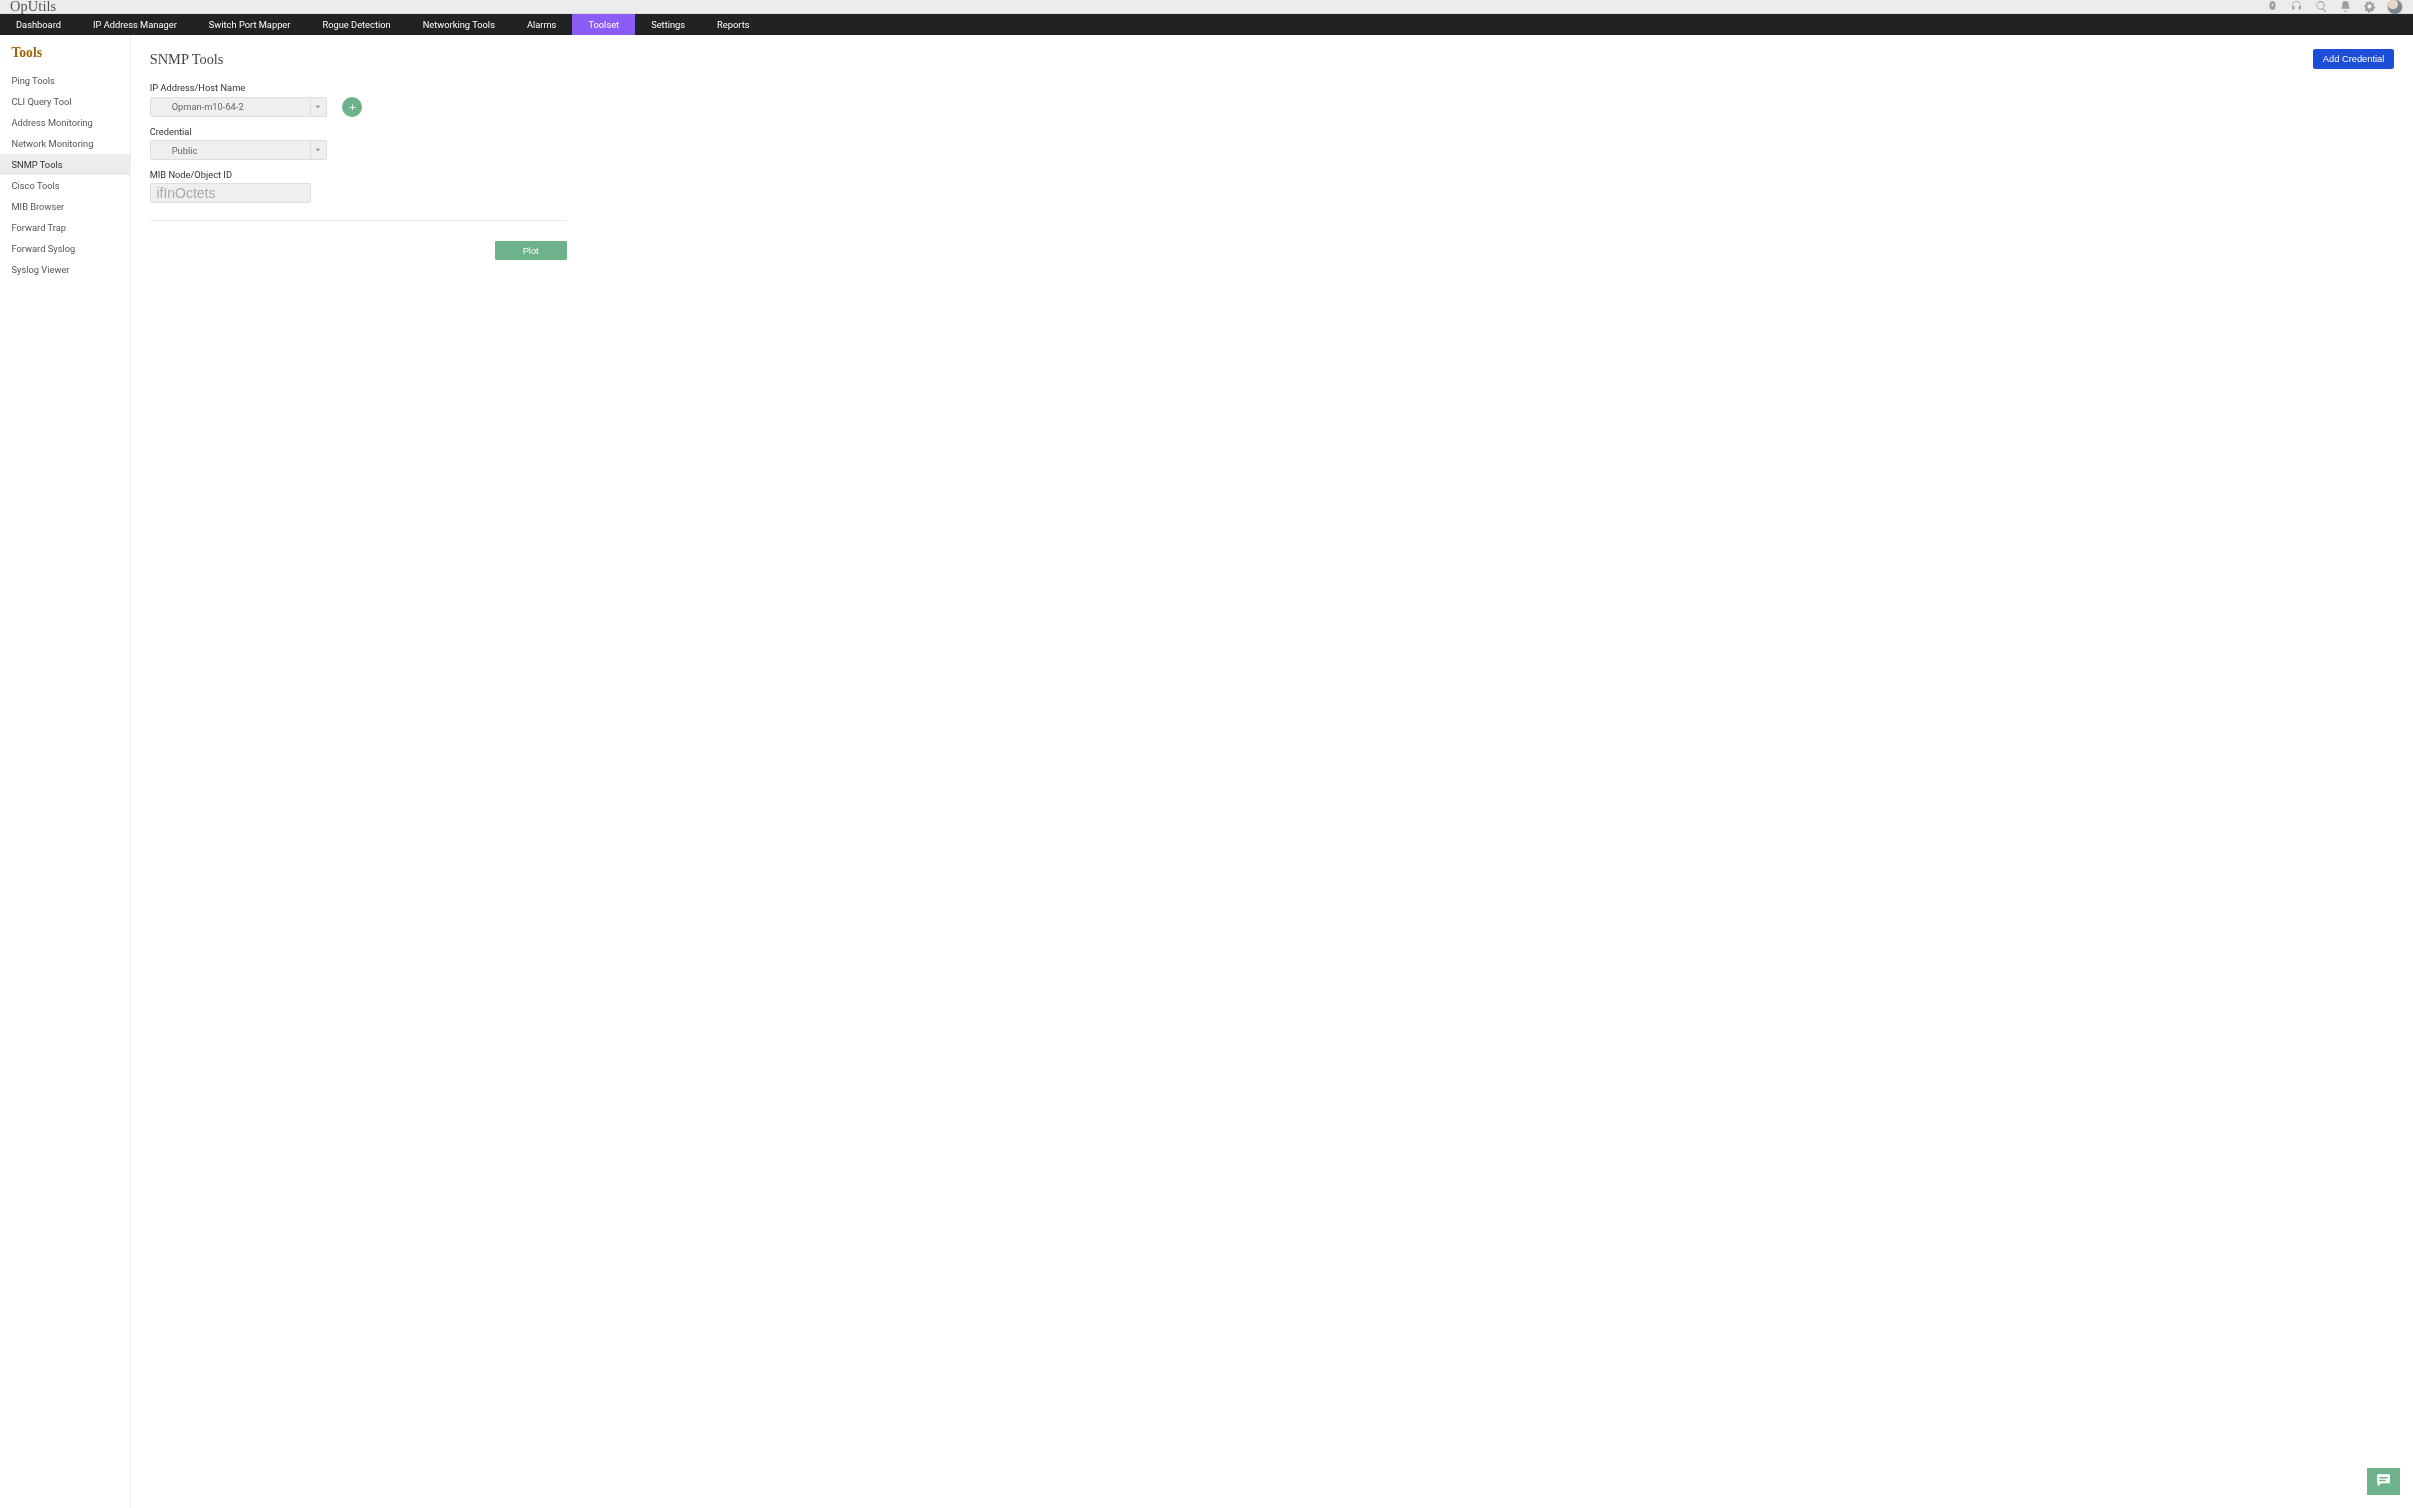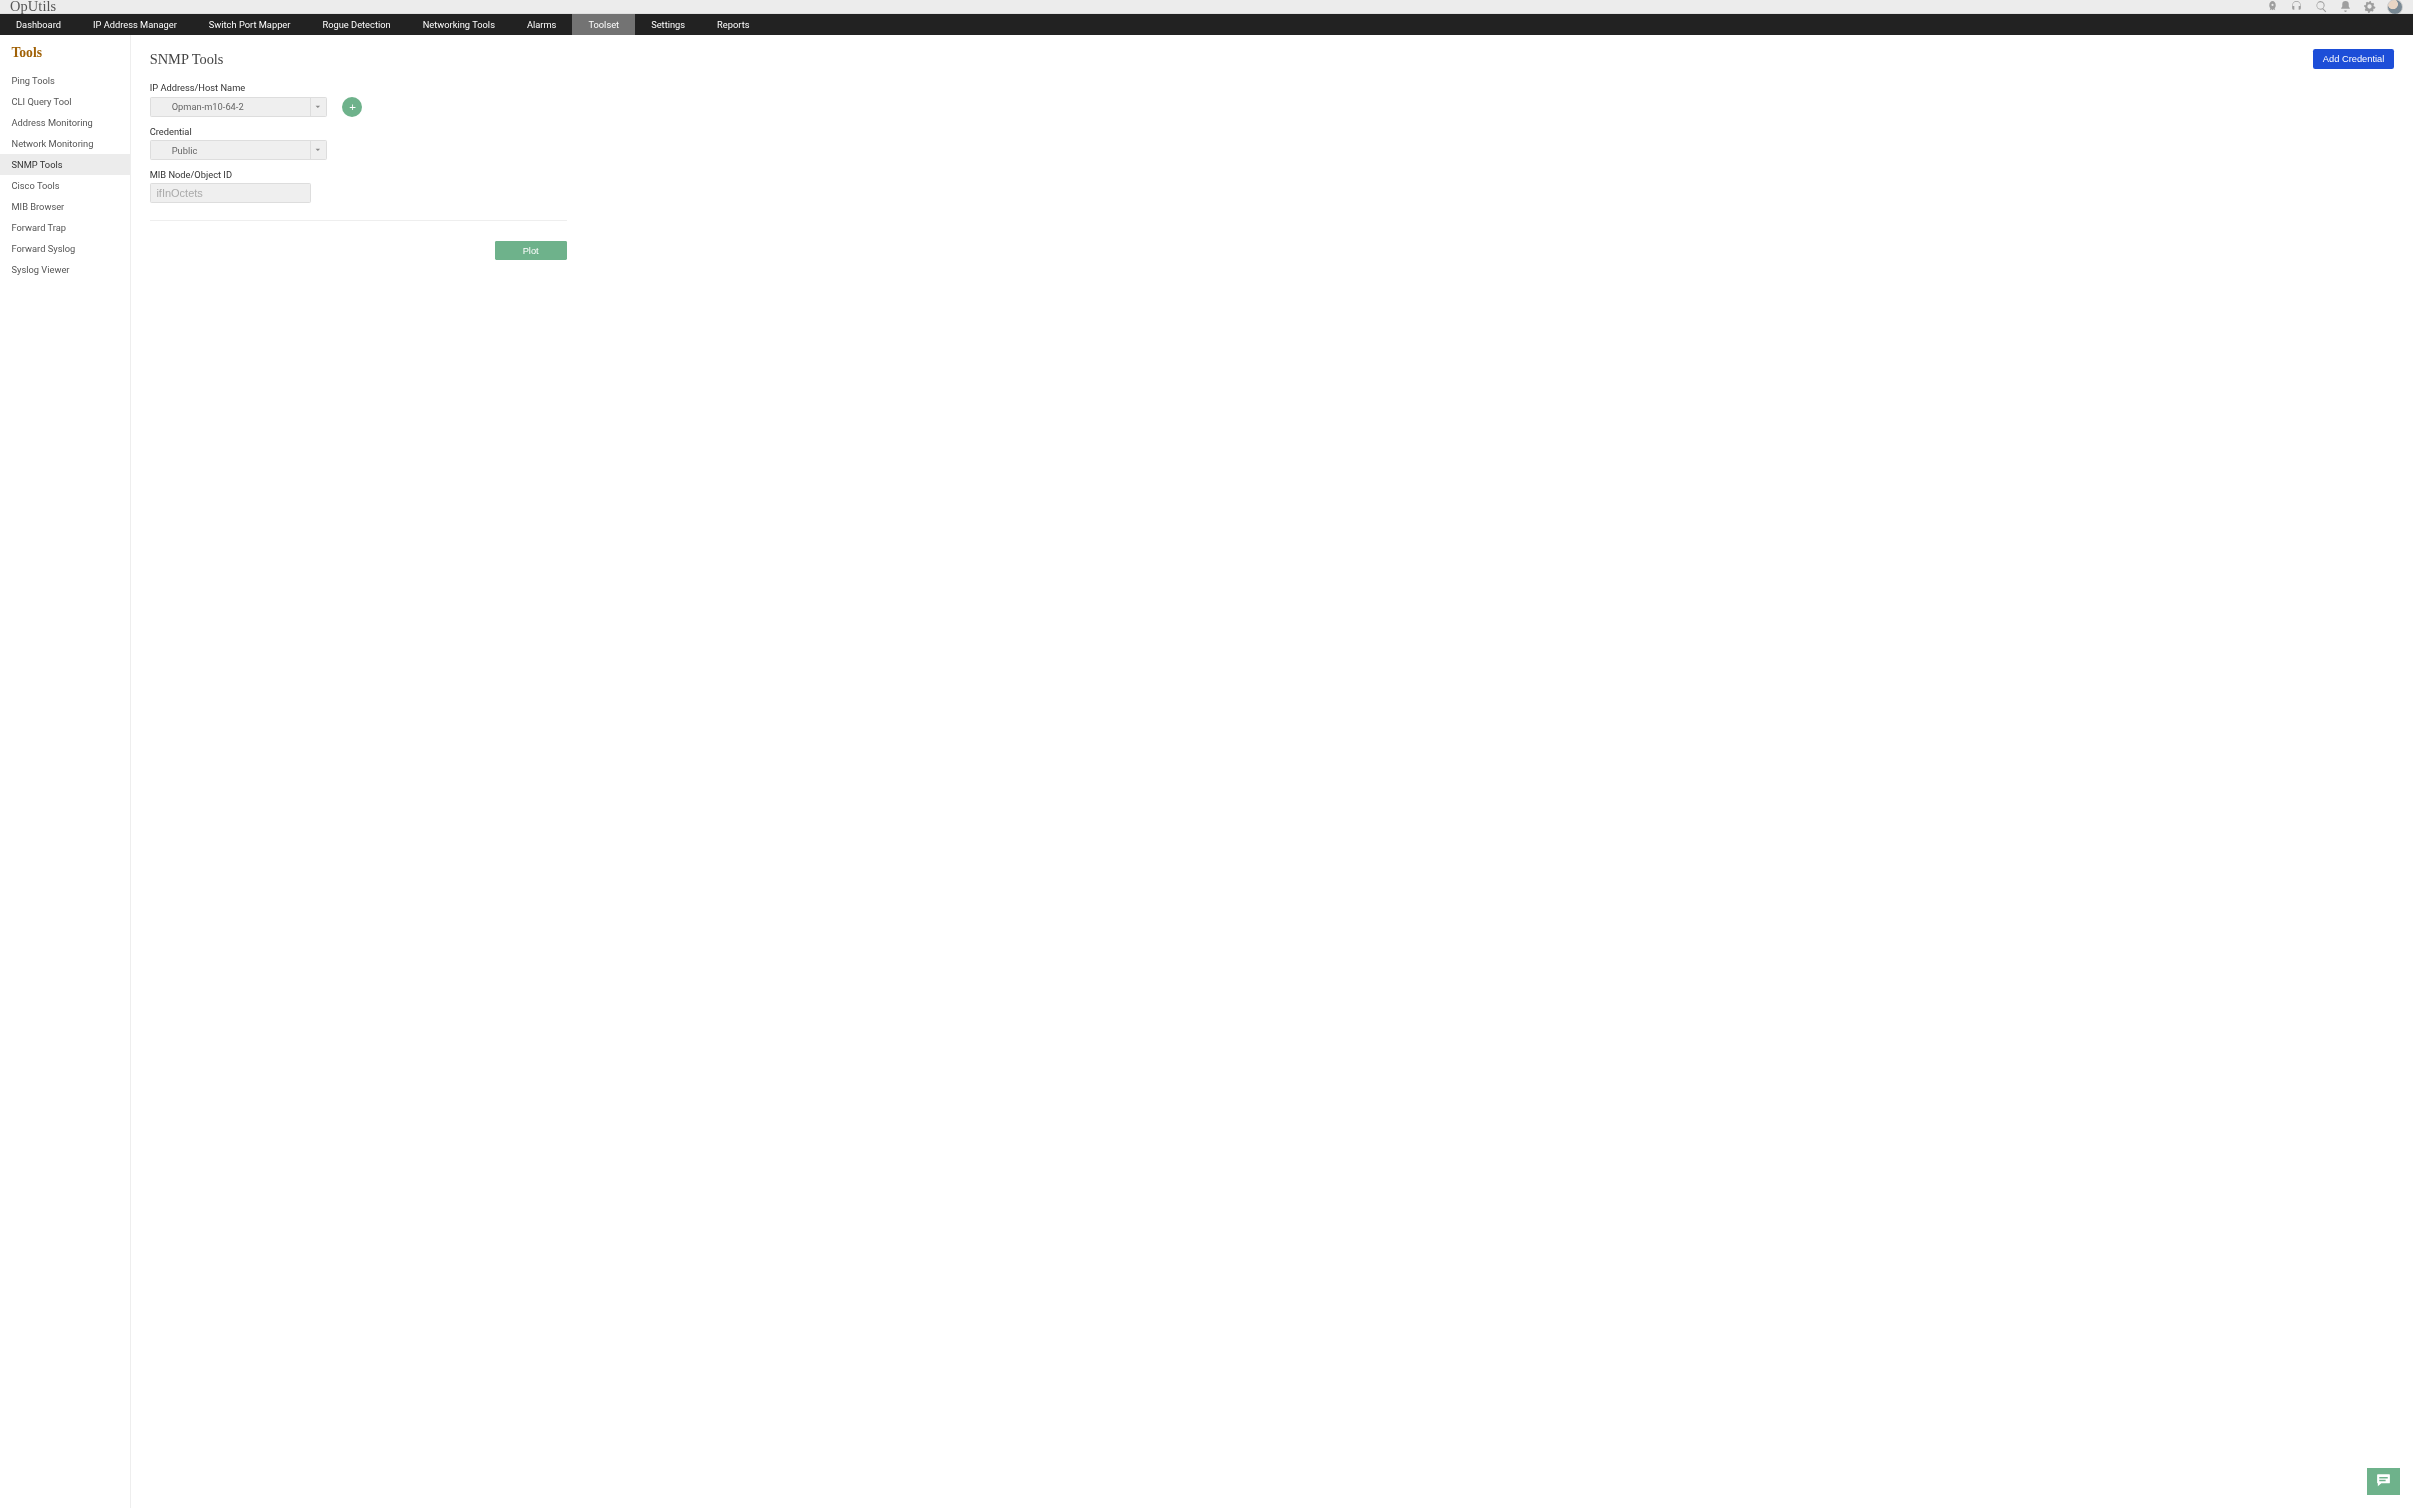--- a/index.html
+++ b/index.html
@@ -44,21 +44,21 @@
     align-items:stretch;
   }
   .mainnav-item {
     color:#fff;
     font-size:9.3px;
     display:flex; align-items:center;
     padding:0 16px;
     cursor:pointer;
     white-space:nowrap;
   }
-  .mainnav-item.active { background:#737373; }
+  .mainnav-item.active { background:#8b5cf6; }
 
   
   .body {
     flex:1;
     display:flex;
     min-height:0;
   }
 
   
   .sidebar {
@@ -173,21 +173,21 @@
   }
   .select-wrap .caret-box svg { width:5.7px; height:5.7px; fill:#888; }
   .input-wrap {
     width:161px; height:20px;
     background:#efefef; border:0.7px solid #ddd;
     display:flex; align-items:center; padding:0 5.7px;
     font-size:9.3px; color:#999;
     border-radius:1.4px;
   }
   .input-wrap input {
-    border:none; background:transparent; width:100%; font-size:11px; color:#555; outline:none;
+    border:none; background:transparent; width:100%; font-size:14px; color:#555; outline:none;
   }
   .input-wrap input::placeholder { color:#aaa; }
   .circle-add {
     width:20px; height:20px; border-radius:50%;
     background:#6eb28b; color:#fff;
     display:flex; align-items:center; justify-content:center;
     font-size:11.5px; cursor:pointer; border:none;
     margin-left:4.3px;
   }
 

